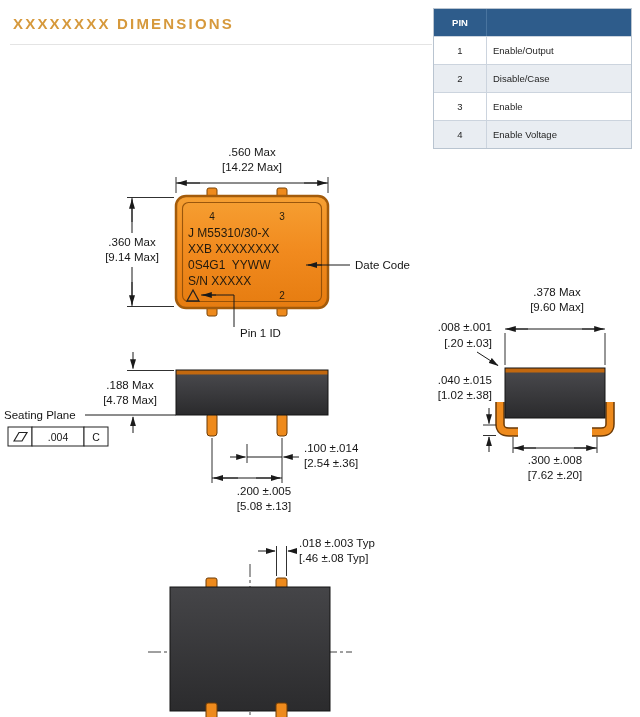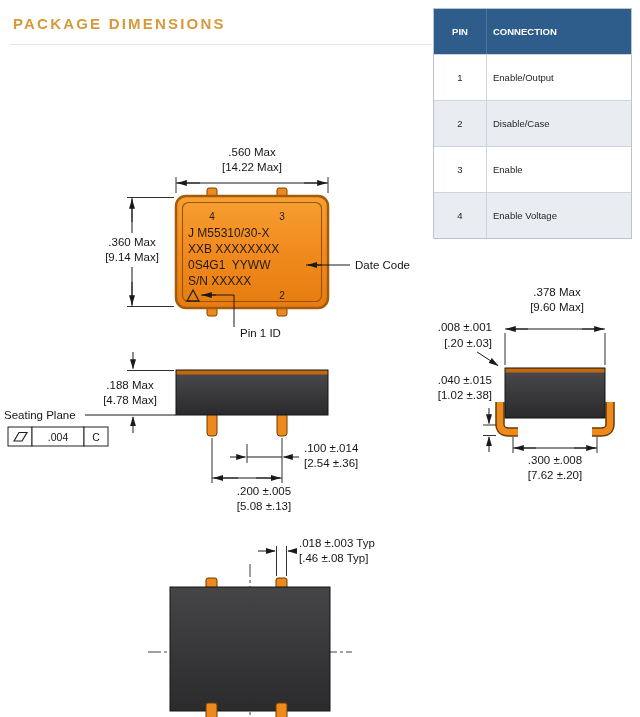--- a/index.html
+++ b/index.html
@@ -6,48 +6,47 @@
   .page{position:relative;width:640px;height:717px;background:#ffffff;overflow:hidden;
         font-family:"Liberation Sans",sans-serif;}
   .page-title{position:absolute;left:13px;top:15px;font-size:15px;font-weight:bold;
               letter-spacing:2.2px;color:#D6993C;}
   .title-rule{position:absolute;left:10px;top:44px;width:422px;height:1px;background:#e4e4e4;}
 
   .pin-table{position:absolute;top:8px;right:8px;width:197px;border:1px solid #b9c4d0;
              font-size:9.5px;color:#1f1f1f;background:#fff;}
   .pt-row{display:flex;border-top:1px solid #ccd4de;}
   .pt-row.header{border-top:none;background:#2E5C8B;color:#fff;font-weight:bold;}
-  .pt-cell{padding:17px 6px;line-height:11px;}
+  .pt-cell{padding:8px 6px;line-height:11px;}
   .pt-pin{width:40px;flex:none;text-align:center;border-right:1px solid #ccd4de;}
   .pt-row.header .pt-pin{border-right-color:#49749f;}
   .pt-conn{flex:1;text-align:left;}
   .pt-row.shade{background:#E9EDF2;}
 
   svg.drawing{position:absolute;left:0;top:0;}
   .ln{stroke:#1a1a1a;stroke-width:1;fill:none;}
   .thin{stroke:#1a1a1a;stroke-width:0.9;fill:none;}
   .cline{stroke:#2a2a2a;stroke-width:0.9;fill:none;stroke-dasharray:13 3 3 3;}
   text{font-family:"Liberation Sans",sans-serif;fill:#161616;}
   .dim{font-size:11.5px;}
   .mark{font-size:12px;fill:#221a0e;}
   .pnum{font-size:10px;fill:#221a0e;}
   .small{font-size:10.5px;}
 </style>
 </head>
 <body>
 
 <div class="page">
 
-  <div class="page-title">PACKAGE DIMENSIONS</div>
+  <div class="page-title">XXXXXXXX DIMENSIONS</div>
   <div class="title-rule"></div>
 
   <div class="pin-table">
     <div class="pt-row header">
       <div class="pt-cell pt-pin">PIN</div>
-      <div class="pt-cell pt-conn">CONNECTION</div>
     </div>
     <div class="pt-row">
       <div class="pt-cell pt-pin">1</div>
       <div class="pt-cell pt-conn">Enable/Output</div>
     </div>
     <div class="pt-row shade">
       <div class="pt-cell pt-pin">2</div>
       <div class="pt-cell pt-conn">Disable/Case</div>
     </div>
     <div class="pt-row">

